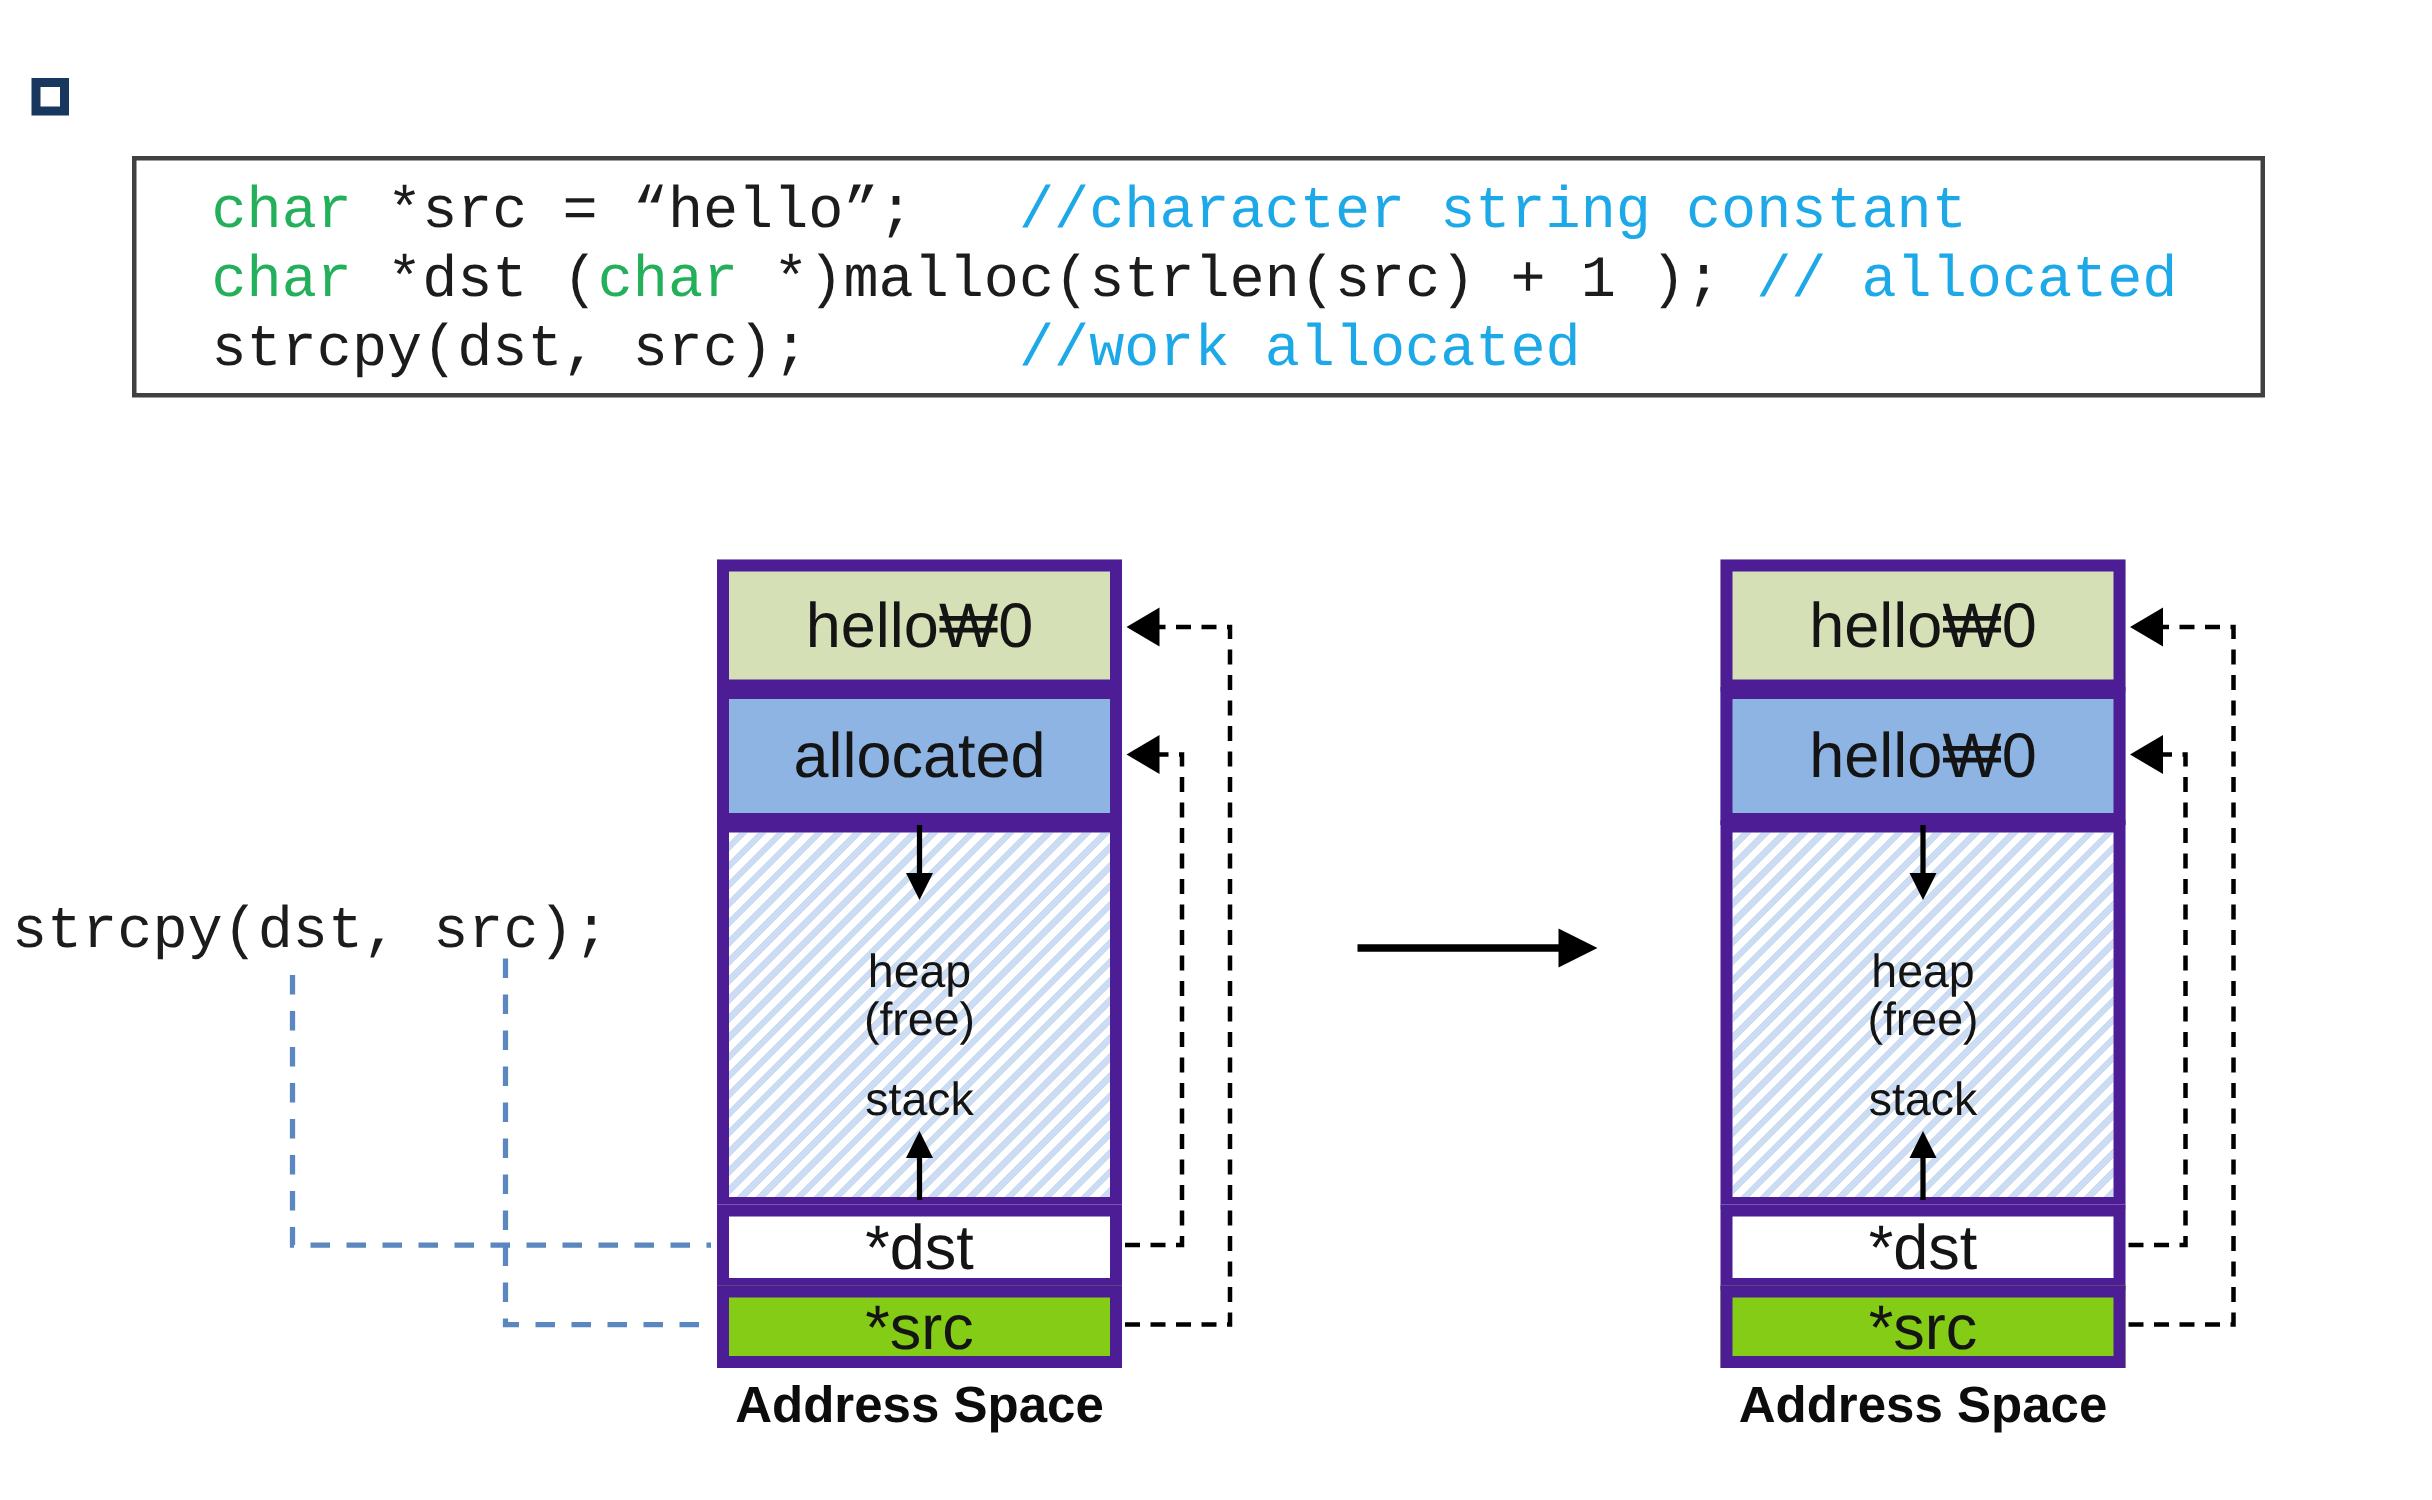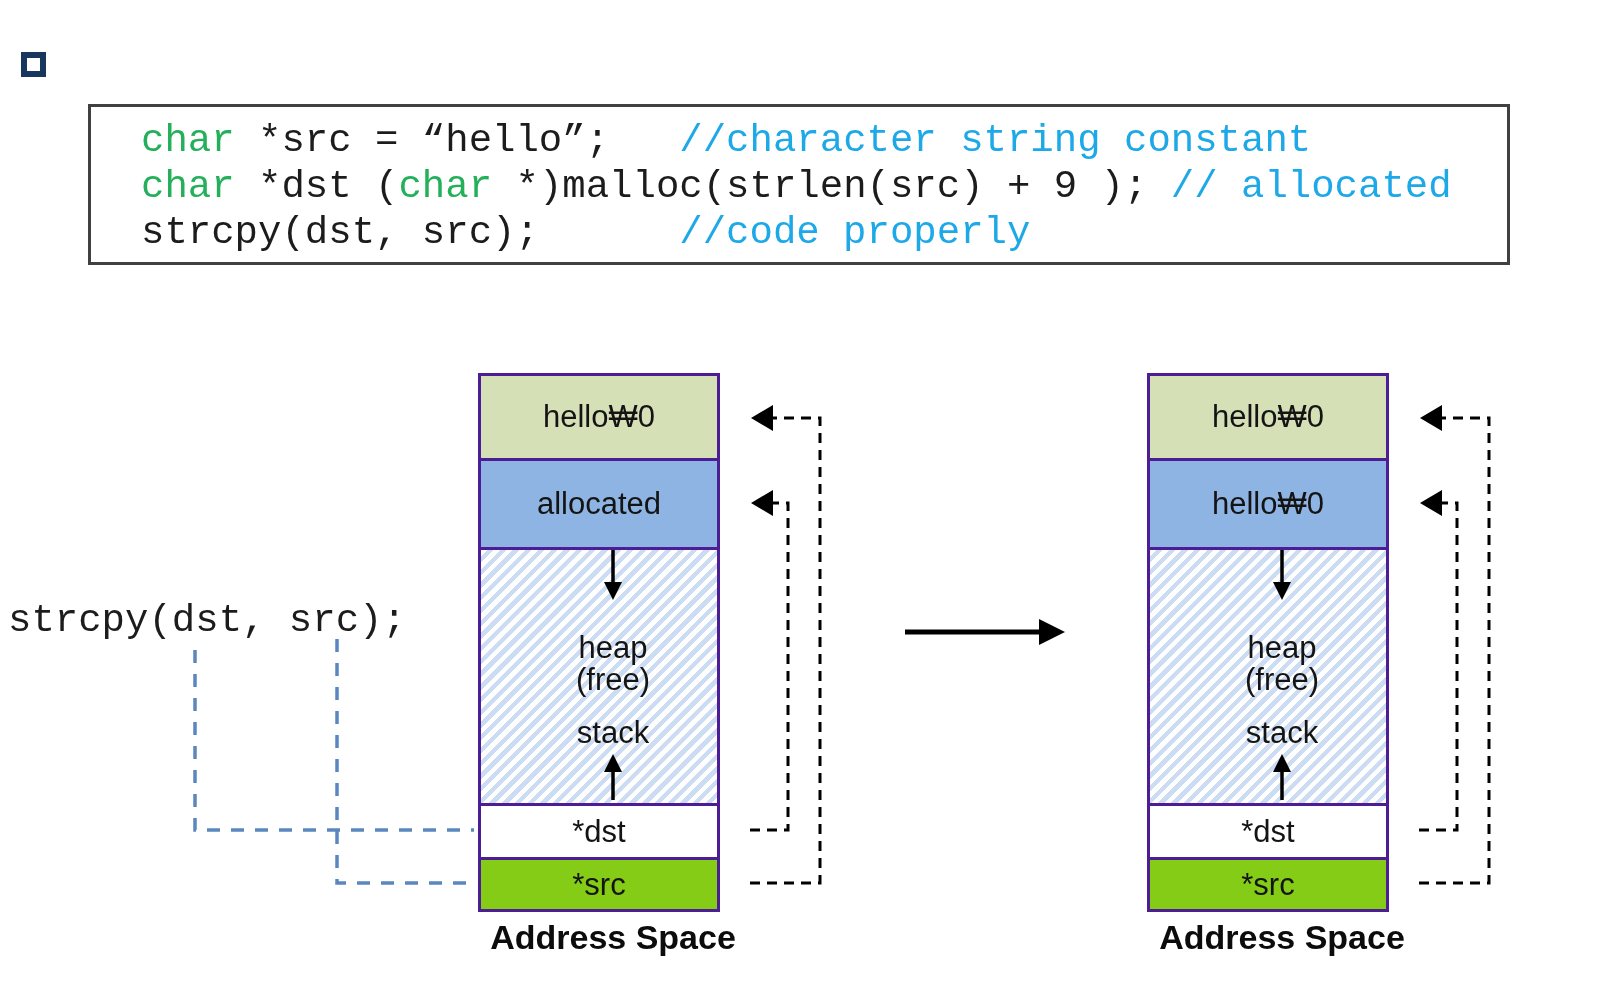--- a/index.html
+++ b/index.html
@@ -23,23 +23,23 @@
 
   
   .caller{position:absolute;left:8px;top:599px;white-space:pre;
           font-family:"Liberation Mono","DejaVu Sans Mono",monospace;
           font-size:39px;color:#1c1c1c;}
 
   
   .memcol{position:absolute;top:0;width:270px;height:1000px;}
   .memcol.left{left:478px;}
   .memcol.right{left:1147px;}
-  .seg{position:absolute;left:0;width:242px;box-sizing:border-box;
-       border:3px solid #4c1d95;display:flex;align-items:center;justify-content:center;
-       font-size:31px;color:#141414;}
+  .seg{position:absolute;left:0;width:270px;box-sizing:border-box;
+       border:8px solid #4c1d95;display:flex;align-items:center;justify-content:center;
+       font-size:42px;color:#141414;}
   .seg-string{top:373px;height:88px;background:#d6e0b6;}
   .seg-alloc{top:458px;height:92px;background:#8eb4e3;}
   .seg-hatch{top:547px;height:259px;
        background:repeating-linear-gradient(135deg,#ffffff 0px,#ffffff 4.5px,#ccdcf2 4.5px,#ccdcf2 9px);}
   .seg-dst{top:803px;height:57px;background:#fff;}
   .seg-src{top:857px;height:55px;background:#84cc16;}
   .hatch-label{position:absolute;left:0;width:270px;text-align:center;
                font-size:31px;line-height:36px;color:#141414;}
   .hl-heap{top:630px;}
   .hl-free{top:662px;}
@@ -52,22 +52,22 @@
 </style>
 </head>
 <body>
 
 <div id="canvas">
 
   <div class="title-bullet"></div>
 
   <div class="codebox">
     <div class="codeline"><span class="kw">char</span><span> *src = “hello”;   </span><span class="cm">//character string constant</span></div>
-    <div class="codeline"><span class="kw">char</span><span> *dst (</span><span class="kw">char</span><span> *)malloc(strlen(src) + 9 ); </span><span class="cm">// allocated</span></div>
-    <div class="codeline"><span>strcpy(dst, src);      </span><span class="cm">//code properly</span></div>
+    <div class="codeline"><span class="kw">char</span><span> *dst (</span><span class="kw">char</span><span> *)malloc(strlen(src) + 1 ); </span><span class="cm">// allocated</span></div>
+    <div class="codeline"><span>strcpy(dst, src);      </span><span class="cm">//work allocated</span></div>
   </div>
 
   <div class="caller">strcpy(dst, src);</div>
 
   <div class="memcol left">
     <div class="seg seg-string">
         <span>hello₩0</span>
       </div>
     <div class="seg seg-alloc">
         <span>allocated</span>

